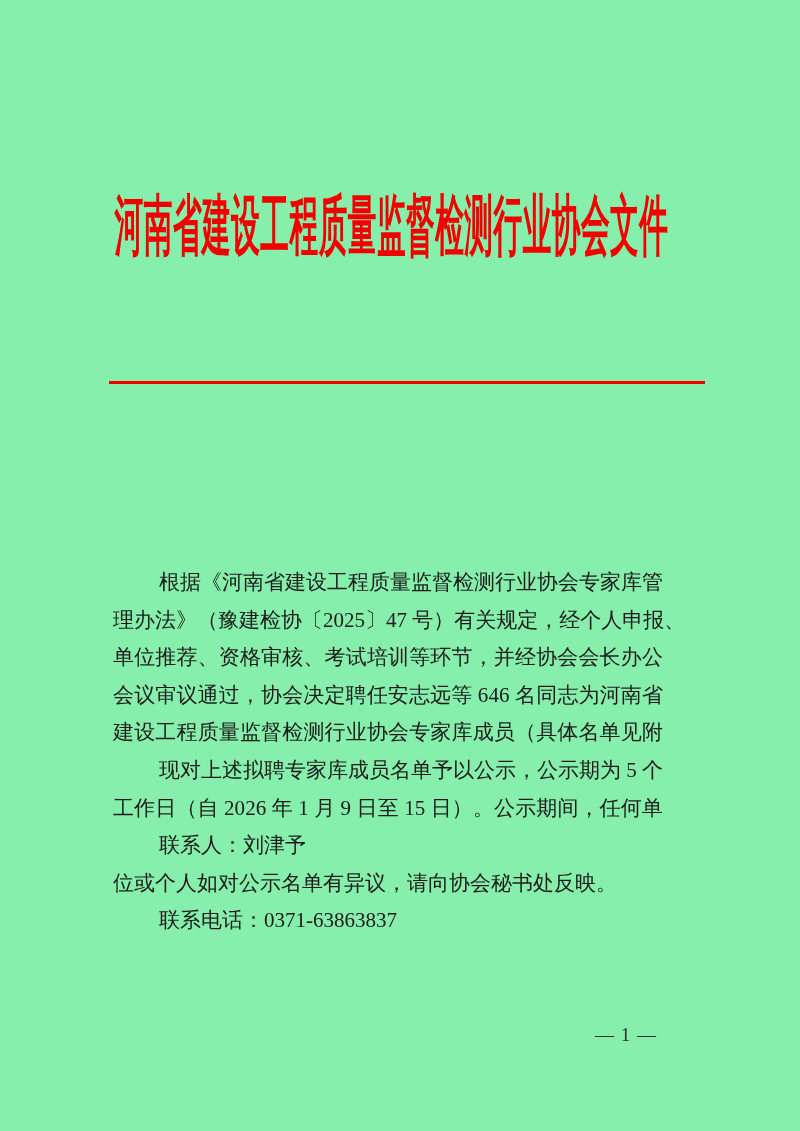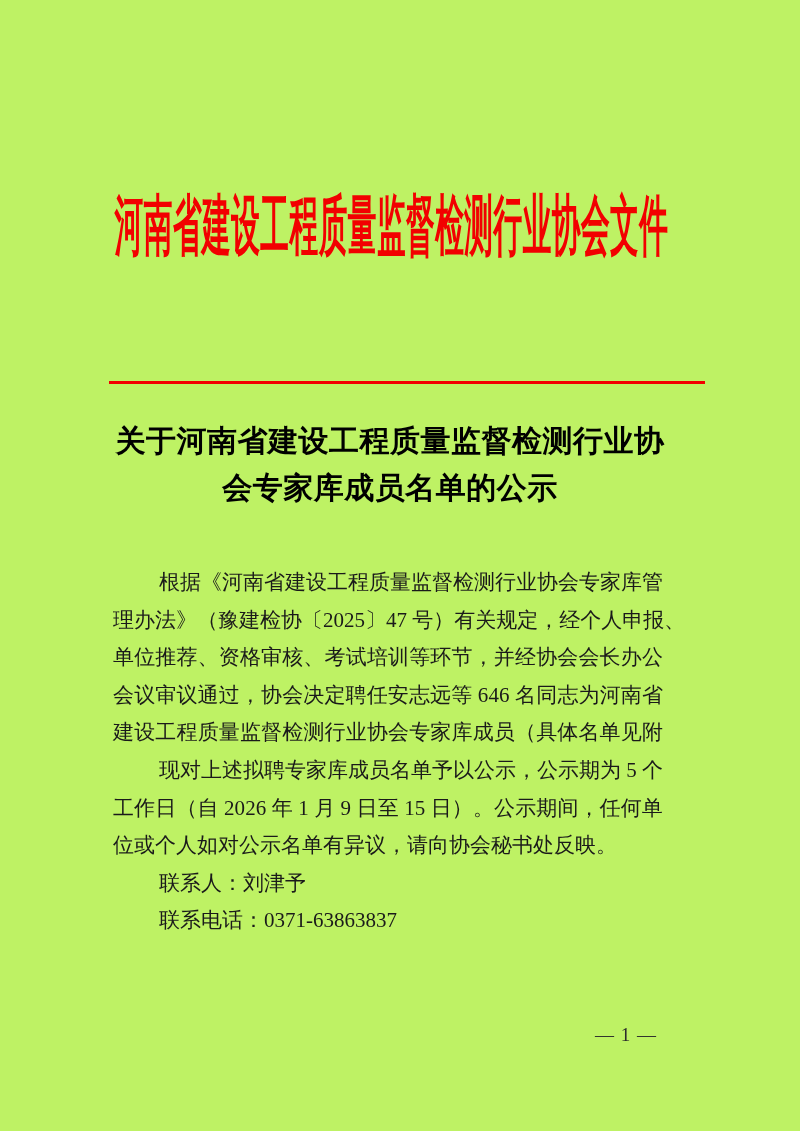--- a/index.html
+++ b/index.html
@@ -9,21 +9,21 @@
   html,body{
     margin:0;padding:0;
     width:800px;height:1131px;
     background:#ffffff;
     font-family:"Liberation Serif","DejaVu Serif",serif;
     color:var(--ink);
   }
   .page{
     position:relative;
     width:800px;height:1131px;
-    background:#bef264;
+    background:#86efac;
     overflow:hidden;
   }
   
   .org-wrap{
     position:absolute;left:0;top:192px;width:782px;
     display:flex;justify-content:center;
   }
   .org-title{
     font-size:66px;line-height:1.04;
     font-weight:bold;
@@ -87,24 +87,20 @@
 
 <div class="page">
 
   <div class="org-wrap">
     <div class="org-title">河南省建设工程质量监督检测行业协会文件</div>
   </div>
 
 
   <div class="red-line"></div>
 
-  <div class="doc-title">
-    <div>关于河南省建设工程质量监督检测行业协</div>
-    <div>会专家库成员名单的公示</div>
-  </div>
 
   <div class="body-block">
     <div class="line indent just">
         <span>根</span>
         <span>据</span>
         <span>《</span>
         <span>河</span>
         <span>南</span>
         <span>省</span>
         <span>建</span>
@@ -305,20 +301,20 @@
         <span>。</span>
         <span>公</span>
         <span>示</span>
         <span>期</span>
         <span>间</span>
         <span>，</span>
         <span>任</span>
         <span>何</span>
         <span>单</span>
       </div>
+    <div class="line indent">联系人：刘津予</div>
     <div class="line">位或个人如对公示名单有异议，请向协会秘书处反映。</div>
-    <div class="line indent">联系人：刘津予</div>
     <div class="line indent">联系电话：0371-63863837</div>
   </div>
 
   <div class="page-no">— 1 —</div>
 
 </div>
 
 </body></html>

